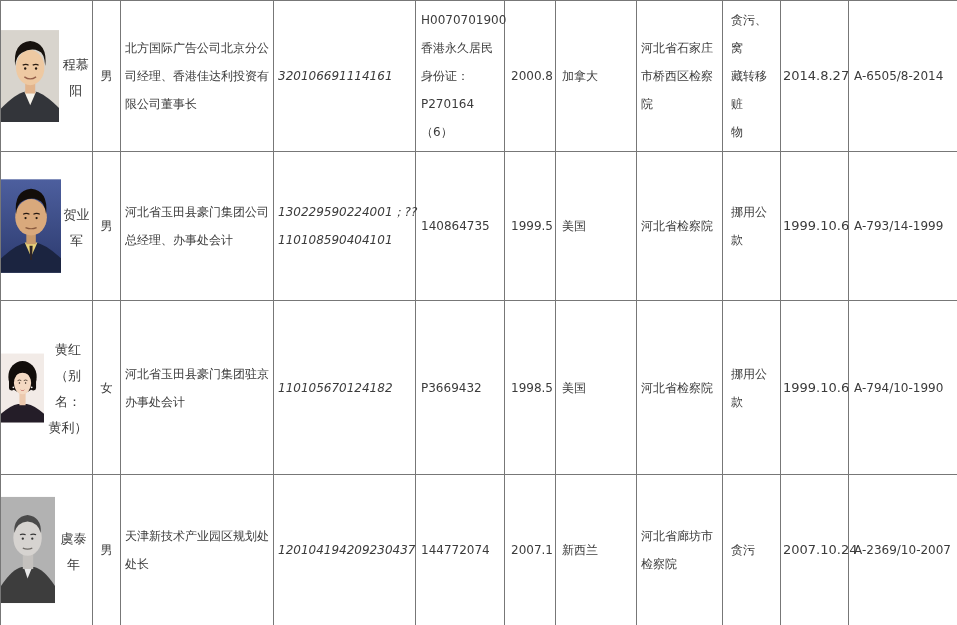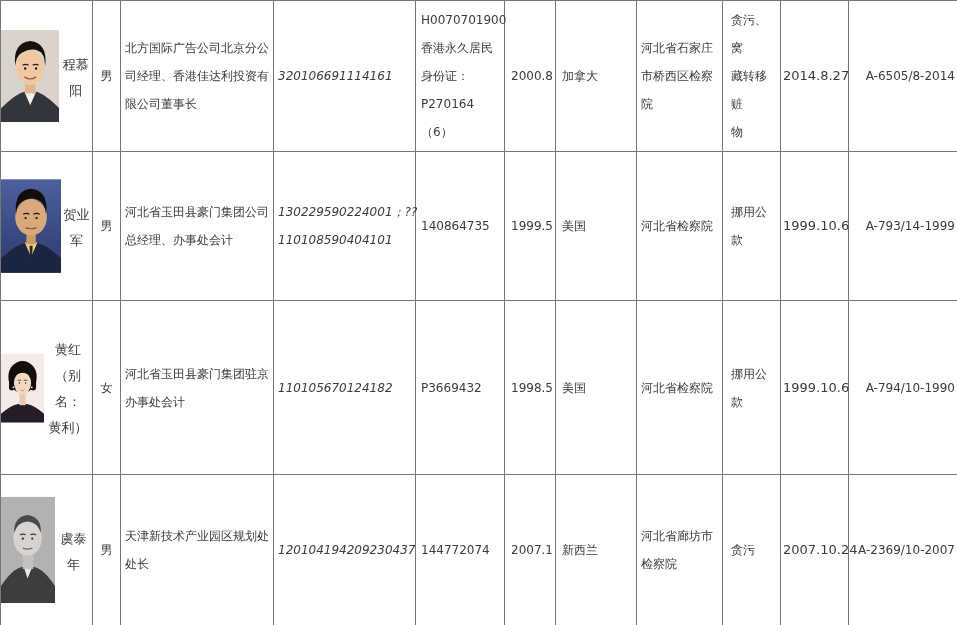--- a/index.html
+++ b/index.html
@@ -30,21 +30,21 @@
   }
   .lines{white-space:pre-line;}
   .c-photo{padding:2px 0;text-align:center;}
   .c-gender{text-align:center;padding:0;}
   .c-position{padding-left:4px;}
   .c-id{padding-left:4px;font-style:italic;}
   .c-passport{padding-left:5px;}
   .c-organ{padding-left:4px;}
   .c-crime{padding-left:8px;}
   .c-date{padding-left:2px;font-size:13px;}
-  .c-case{padding-left:5px;text-align:right;}
+  .c-case{padding-left:5px;}
   .photo-wrap{display:flex;align-items:center;justify-content:center;height:100%;}
   .photo{display:block;}
   .pname{font-size:13px;line-height:26px;margin-top:3px;white-space:pre-line;}
 </style>
 </head>
 <body>
 
 <table class="fugitive-table">
   <colgroup>
     <col style="width:92px">

